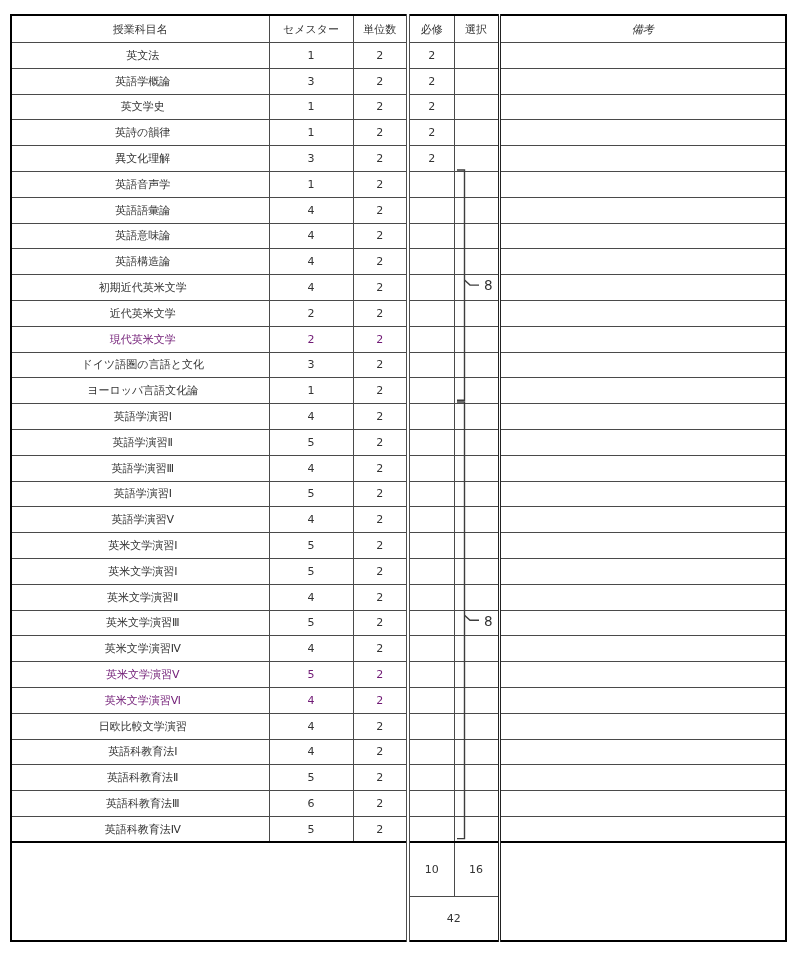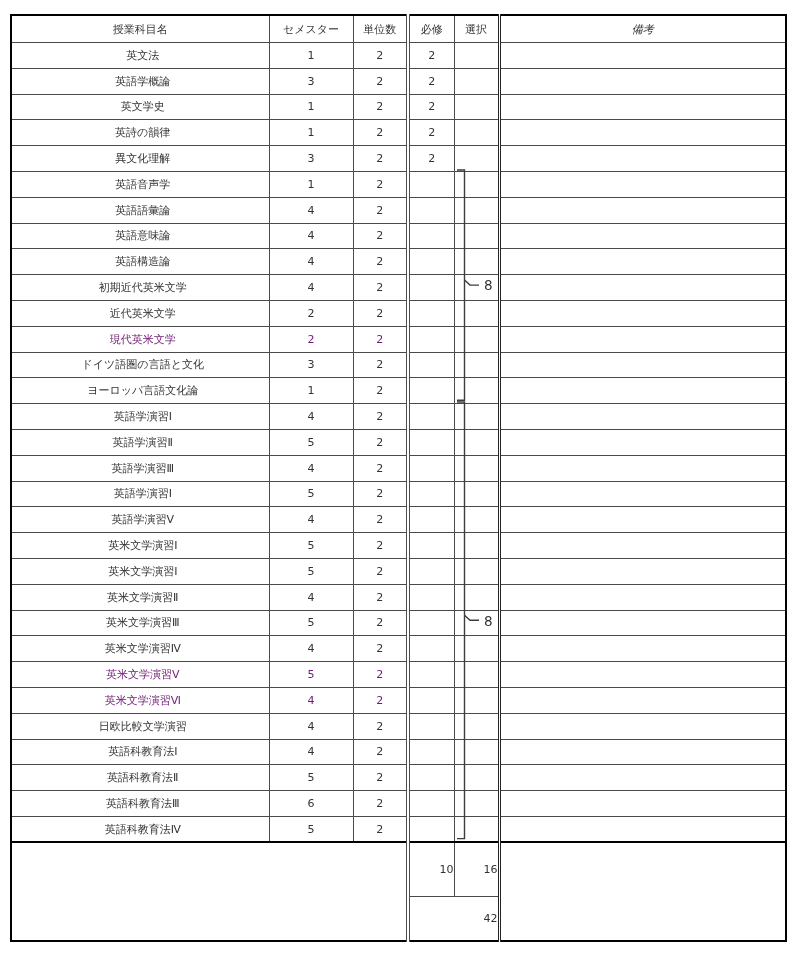--- a/index.html
+++ b/index.html
@@ -42,21 +42,21 @@
     border-left: 3px double #222222 !important;
     border-top-color: #8f8f8f;
     border-bottom-color: #8f8f8f;
     font-style: italic;
   }
   tr.red td { color: #701a75; }
   tfoot td { border-top-color: #4a4a4a; }
   tfoot tr.footer-row-1 { height: 54px; }
   tfoot tr.footer-row-2 { height: 45px; }
   tfoot { border-top: 2px solid #000000; }
-  tfoot td.footer-cell { text-align: right; }
+  tfoot td.footer-cell { text-align: center; }
   tfoot td.footer-empty { border-right: 4px double #4d4d4d; }
   tfoot td.col-remarks { border-top-color: #000; }
   svg.bracket { position: absolute; pointer-events: none; }
   .bracket-label {
     position: absolute;
     font-size: 13.5px;
     line-height: 18px;
     height: 18px;
     color: #333333;
   }

